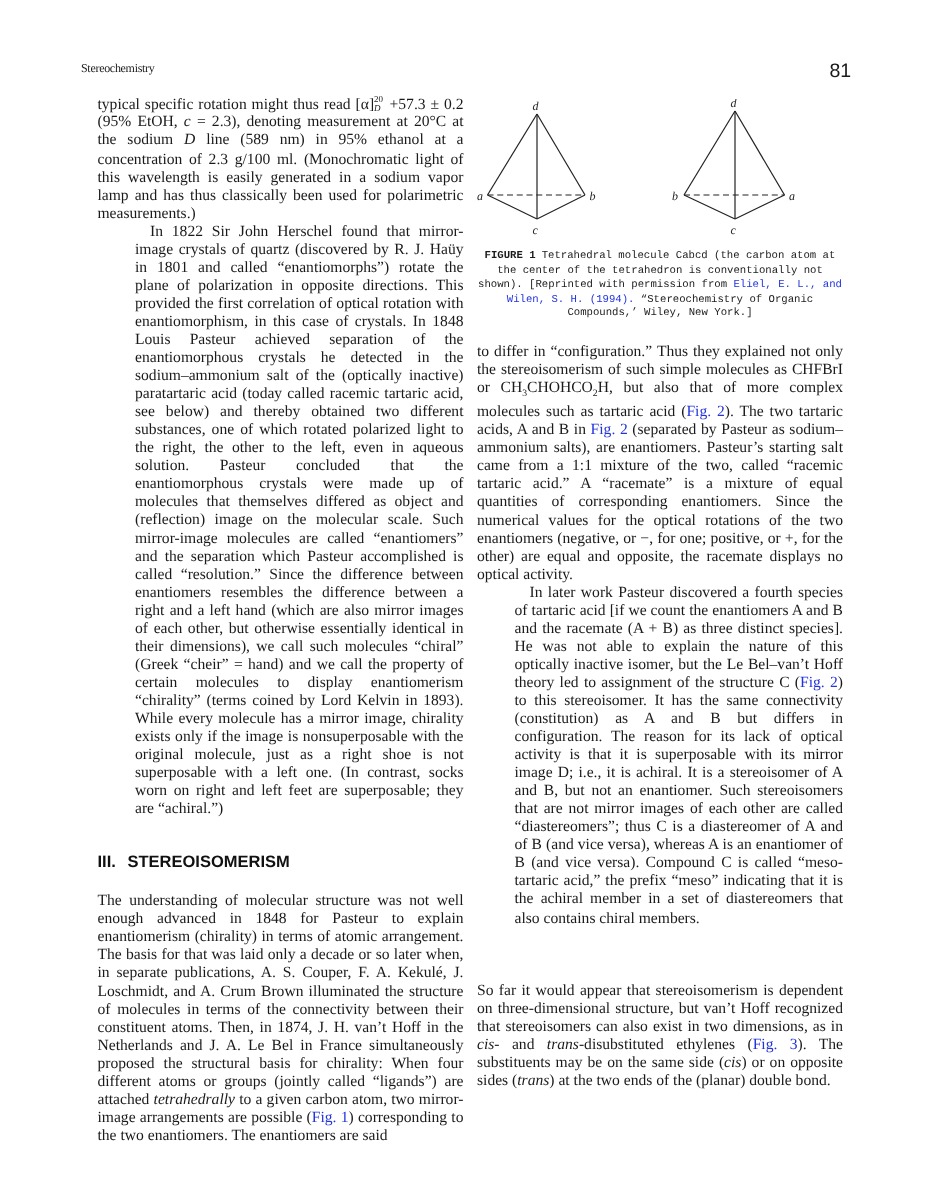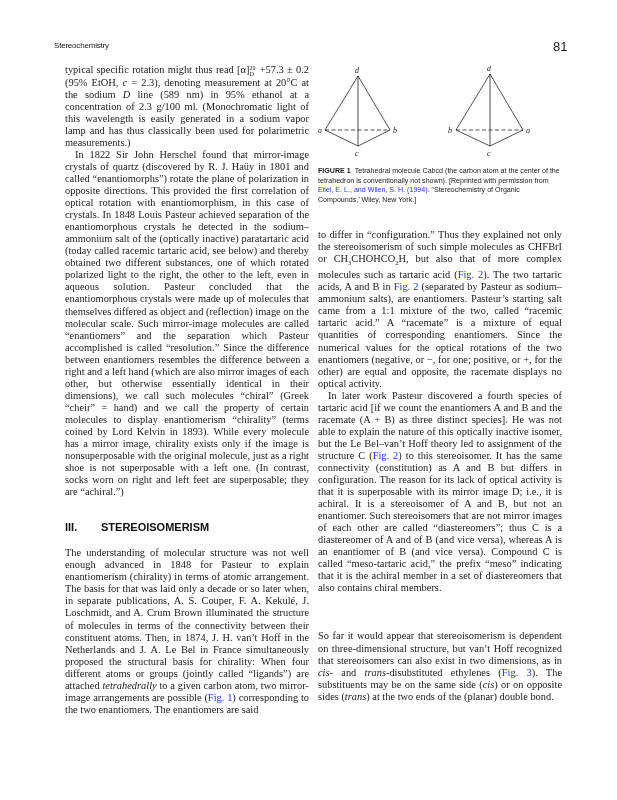--- a/index.html
+++ b/index.html
@@ -1,36 +1,36 @@
 <!DOCTYPE html>
 <html><head>
 <meta charset="utf-8">
 <style>
   html, body { margin: 0; padding: 0; background: #ffffff; }
   body { width: 617px; height: 800px; position: relative; overflow: hidden;
          font-family: "Liberation Serif", "DejaVu Serif", serif; color: #1a1a1a; }
   .running-head { position: absolute; top: 41px; left: 54px; font-size: 8px;
-                  font-family: Liberation Sans, sans-serif; letter-spacing: -0.2px; }
+                  font-family: Liberation Serif, serif; letter-spacing: -0.2px; }
   .page-number { position: absolute; top: 39px; left: 553px; font-size: 13px;
                  font-family: "Liberation Sans", sans-serif; }
   .col { position: absolute; top: 64px; width: 244px; }
   .col-left { left: 65px; }
   .col-right { left: 318px; }
   p { margin: 0; font-size: 10.4px; line-height: 12.05px; text-align: justify;
       hyphens: manual; }
-  p.indent { text-indent: 10px; }
+  p.indent { text-indent: 10px; margin-left: 25px; }
   .section-head { font-family: "Liberation Sans", sans-serif; font-weight: bold;
                   font-size: 11px; line-height: 13px; margin: 0; color: #111; }
-  .section-head .num { display: inline-block; width: 36px; }
+  .section-head .num { display: inline-block; width: 20px; }
   .section-head .cont { padding-left: 17px; display: block; }
   a.ref { color: #2233dd; text-decoration: none; }
   .figure { position: absolute; top: 66px; left: 318px; width: 244px; height: 90px; }
   .fig-caption { position: absolute; top: 167px; left: 318px; width: 244px;
-                 font-family: Liberation Sans, sans-serif; font-size: 7.1px;
-                 line-height: 9.6px; color: #1a1a1a; }
+                 font-family: Liberation Mono, monospace; font-size: 7.1px;
+                 line-height: 9.6px; color: #1a1a1a; text-align: center; }
   .fig-caption .label { font-weight: bold; margin-right: 4px; }
   sub.small, sup.small { font-size: 6.5px; }
   .stack { display: inline-block; vertical-align: middle; line-height: 6px;
            font-size: 6px; text-align: left; margin-right: 1px; }
 </style>
 </head>
 <body>
 
 <div class="running-head">Stereochemistry</div>
 <div class="page-number">81</div>

